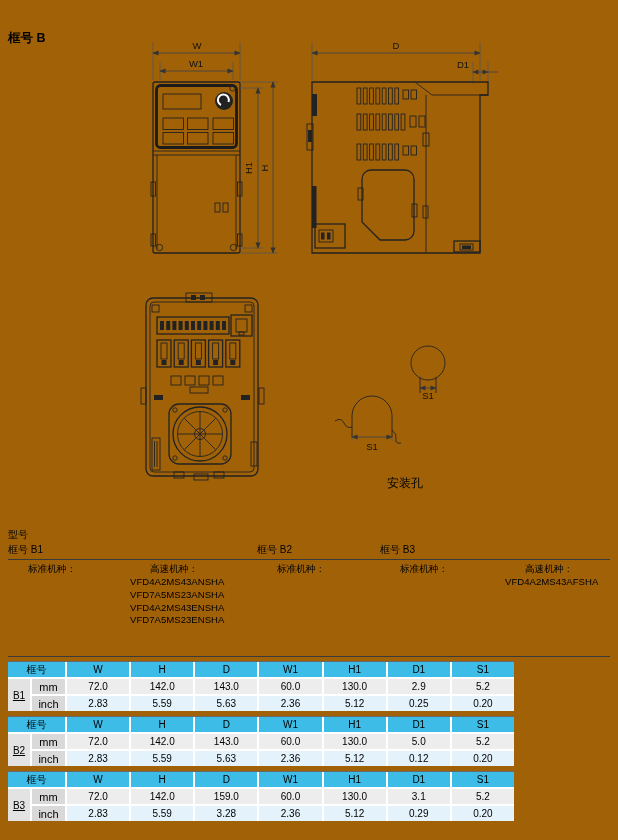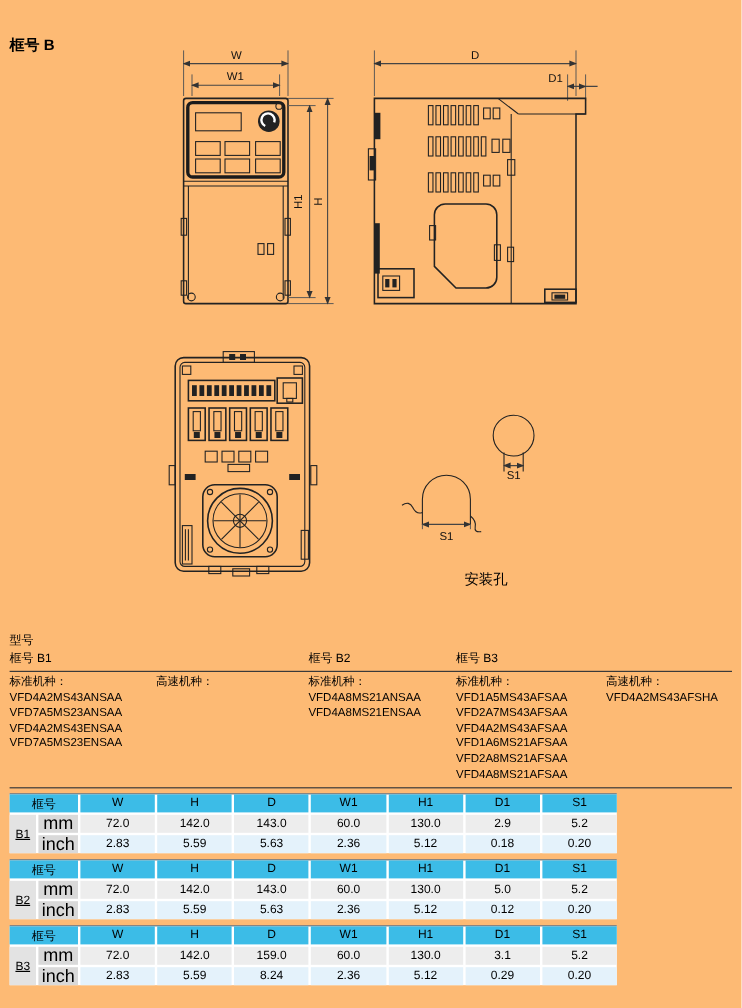--- a/index.html
+++ b/index.html
@@ -1,50 +1,50 @@
 <!DOCTYPE html>
 <html style="--cyan: #3CBCE7; --mmbg: #EDEDED; --inchbg: #E4F2FB; --unitg: #D9D9D9; --frameg: #E3E3E3;"><head>
 <meta charset="utf-8">
 <style>
   html,body{margin:0;padding:0;background:#fff;}
   body{font-family:"Liberation Sans", sans-serif; color:#000;}
-  #page{position:relative;width:618px;height:840px;background:#fdba74;overflow:hidden;}
+  #page{position:relative;width:618px;height:840px;background:#a16207;overflow:hidden;}
 
   .page-title{position:absolute;left:8px;top:30px;font-size:12.5px;font-weight:bold;}
 
   
   svg{position:absolute;overflow:visible;}
   .ln{fill:none;stroke:#222;stroke-width:1.3;}
   .ln1{fill:none;stroke:#222;stroke-width:0.9;}
   .thick{fill:none;stroke:#1b1b1b;stroke-width:2.8;}
   .dark{fill:#222;stroke:none;}
   .ext{stroke:#555;stroke-width:0.8;}
   .dim{stroke:#444;stroke-width:0.9;fill:none;}
   .dlabel{font-size:9.5px;fill:#111;text-anchor:middle;}
   .caption{font-size:12px;fill:#000;text-anchor:middle;}
 
   
   .models{position:absolute;left:8px;top:528px;width:602px;height:132px;text-decoration:underline;}
   .m-heading{position:absolute;left:0;top:0;font-size:10px;line-height:14px;}
   .frame-label{position:absolute;top:14px;font-size:10px;line-height:15px;}
   .rule{position:absolute;left:0;right:0;height:0;border-top:1px solid #3a3a3a;}
   .mcol{position:absolute;top:34px;font-size:9.6px;}
-  .m-label{line-height:14px;}
+  .m-label{line-height:14px;margin-left:20px;}
   .model-item{line-height:12.8px;white-space:nowrap;}
 
   
   :root{--cyan:#3CBCE7;--mmbg:#EDEDED;--inchbg:#E4F2FB;--unitg:#D9D9D9;--frameg:#E3E3E3;}
   .tblock{position:absolute;left:8px;width:506px;display:grid;
           grid-template-columns:22px 33px repeat(7,1fr);grid-auto-rows:15px;gap:2px;
           border-top:1px solid #6a6a6a;background:#fff;}
   .cell{display:flex;align-items:center;justify-content:center;font-size:10px;color:#000;}
   .th{background:var(--cyan);}
   .th-corner{grid-column:span 2;}
   .frame-cell{background:var(--frameg);grid-row:span 2;text-decoration:underline;}
-  .unit-cell{background:var(--unitg);font-size:15px;}
+  .unit-cell{background:var(--unitg);font-size:11px;}
   .val-mm{background:var(--mmbg);text-align:right;}
   .val-inch{background:var(--inchbg);}
 </style>
 </head>
 <body>
 
 <div id="page">
 
   <div class="page-title">框号 B</div>
 
@@ -284,47 +284,35 @@
 
   <div class="models">
     <div class="m-heading">型号</div>
     <div class="frame-label" style="left:0">框号 B1</div>
     <div class="frame-label" style="left:249px">框号 B2</div>
     <div class="frame-label" style="left:372px">框号 B3</div>
     <div class="rule" style="top:31px"></div>
 
     <div class="mcol" style="left:0">
       <div class="m-label">标准机种：</div>
-      <div>
-          <div class="model-item">VFD4A2MS43ANSAA</div>
-          <div class="model-item">VFD7A5MS23ANSAA</div>
-          <div class="model-item">VFD4A2MS43ENSAA</div>
-          <div class="model-item">VFD7A5MS23ENSAA</div>
-        </div>
     </div>
     <div class="mcol" style="left:122px">
       <div class="m-label">高速机种：</div>
+      <div>
+          <div class="model-item">VFD4A2MS43ANSHA</div>
+          <div class="model-item">VFD7A5MS23ANSHA</div>
+          <div class="model-item">VFD4A2MS43ENSHA</div>
+          <div class="model-item">VFD7A5MS23ENSHA</div>
+        </div>
     </div>
     <div class="mcol" style="left:249px">
       <div class="m-label">标准机种：</div>
-      <div>
-          <div class="model-item">VFD4A8MS21ANSAA</div>
-          <div class="model-item">VFD4A8MS21ENSAA</div>
-        </div>
     </div>
     <div class="mcol" style="left:372px">
       <div class="m-label">标准机种：</div>
-      <div>
-          <div class="model-item">VFD1A5MS43AFSAA</div>
-          <div class="model-item">VFD2A7MS43AFSAA</div>
-          <div class="model-item">VFD4A2MS43AFSAA</div>
-          <div class="model-item">VFD1A6MS21AFSAA</div>
-          <div class="model-item">VFD2A8MS21AFSAA</div>
-          <div class="model-item">VFD4A8MS21AFSAA</div>
-        </div>
     </div>
     <div class="mcol" style="left:497px">
       <div class="m-label">高速机种：</div>
       <div>
           <div class="model-item">VFD4A2MS43AFSHA</div>
         </div>
     </div>
 
     <div class="rule" style="top:128px"></div>
   </div>
@@ -346,21 +334,21 @@
       <div class="cell val-mm">60.0</div>
       <div class="cell val-mm">130.0</div>
       <div class="cell val-mm">2.9</div>
       <div class="cell val-mm">5.2</div>
       <div class="cell unit-cell">inch</div>
       <div class="cell val-inch">2.83</div>
       <div class="cell val-inch">5.59</div>
       <div class="cell val-inch">5.63</div>
       <div class="cell val-inch">2.36</div>
       <div class="cell val-inch">5.12</div>
-      <div class="cell val-inch">0.18</div>
+      <div class="cell val-inch">0.25</div>
       <div class="cell val-inch">0.20</div>
     </div>
   <div class="tblock" style="top:716px">
       <div class="cell th th-corner">框号</div>
       <div class="cell th">W</div>
       <div class="cell th">H</div>
       <div class="cell th">D</div>
       <div class="cell th">W1</div>
       <div class="cell th">H1</div>
       <div class="cell th">D1</div>
@@ -397,20 +385,20 @@
       <div class="cell val-mm">72.0</div>
       <div class="cell val-mm">142.0</div>
       <div class="cell val-mm">159.0</div>
       <div class="cell val-mm">60.0</div>
       <div class="cell val-mm">130.0</div>
       <div class="cell val-mm">3.1</div>
       <div class="cell val-mm">5.2</div>
       <div class="cell unit-cell">inch</div>
       <div class="cell val-inch">2.83</div>
       <div class="cell val-inch">5.59</div>
-      <div class="cell val-inch">8.24</div>
+      <div class="cell val-inch">3.28</div>
       <div class="cell val-inch">2.36</div>
       <div class="cell val-inch">5.12</div>
       <div class="cell val-inch">0.29</div>
       <div class="cell val-inch">0.20</div>
     </div>
 
 </div>
 
 </body></html>

